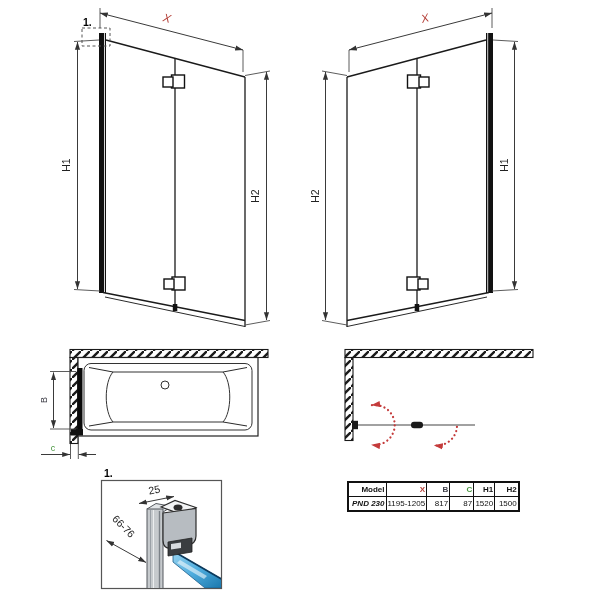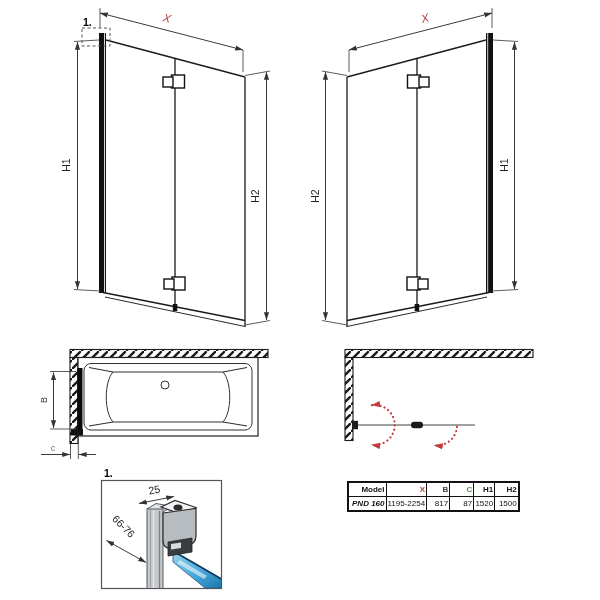--- a/index.html
+++ b/index.html
@@ -203,22 +203,22 @@
     <tbody>
         <tr>
       <th style="color: rgb(17, 17, 17);">Model</th>
       <th style="color: rgb(181, 65, 58);">X</th>
       <th style="color: rgb(60, 60, 70);">B</th>
       <th style="color: rgb(70, 149, 61);">C</th>
       <th style="color: rgb(17, 17, 17);">H1</th>
       <th style="color: rgb(17, 17, 17);">H2</th>
     </tr>
     <tr>
-      <td class="model">PND 160</td>
-      <td>1195-2254</td>
+      <td class="model">PND 230</td>
+      <td>1195-1205</td>
       <td>817</td>
       <td>87</td>
       <td>1520</td>
       <td>1500</td>
     </tr>
   </tbody>
     </table>
 
 </div>
 

